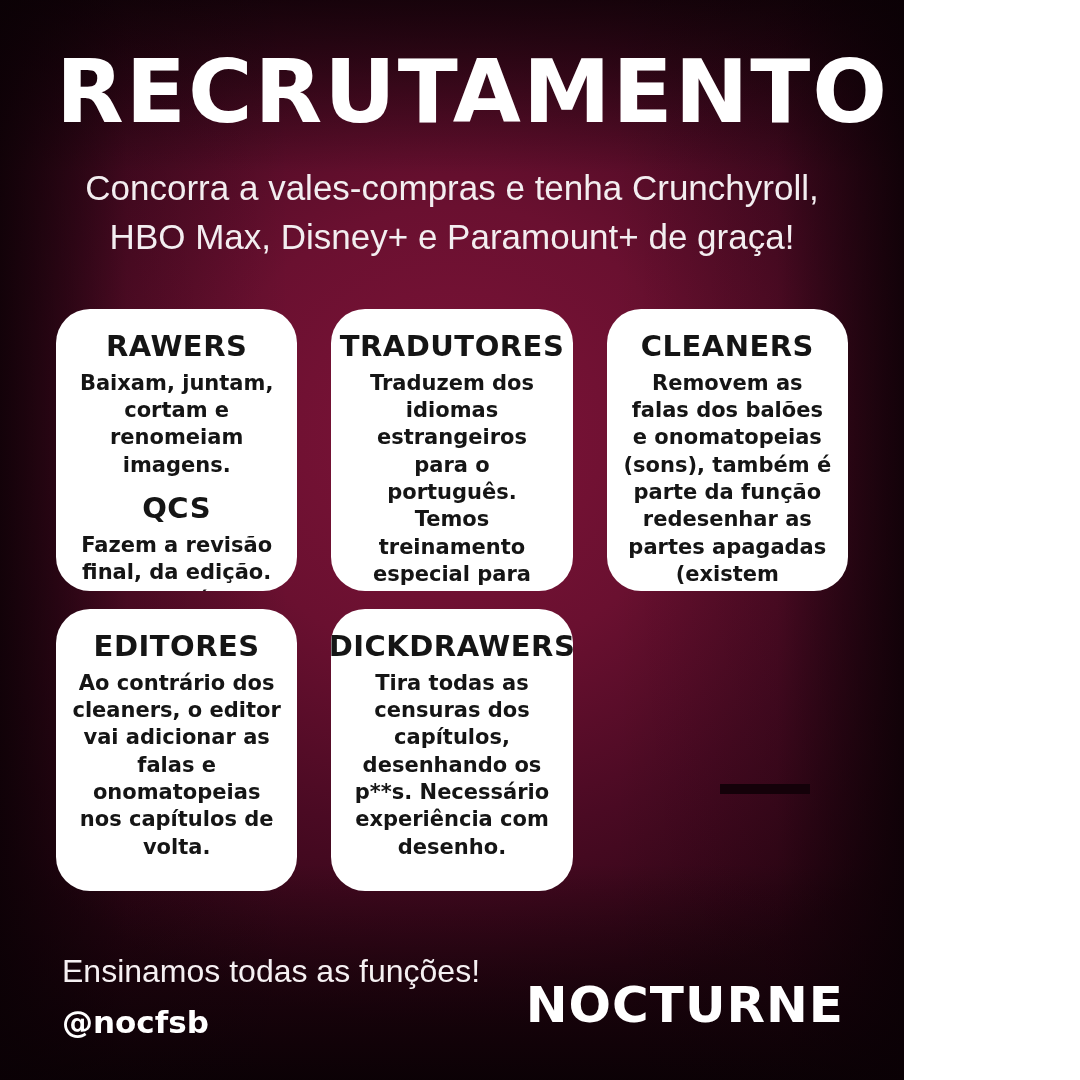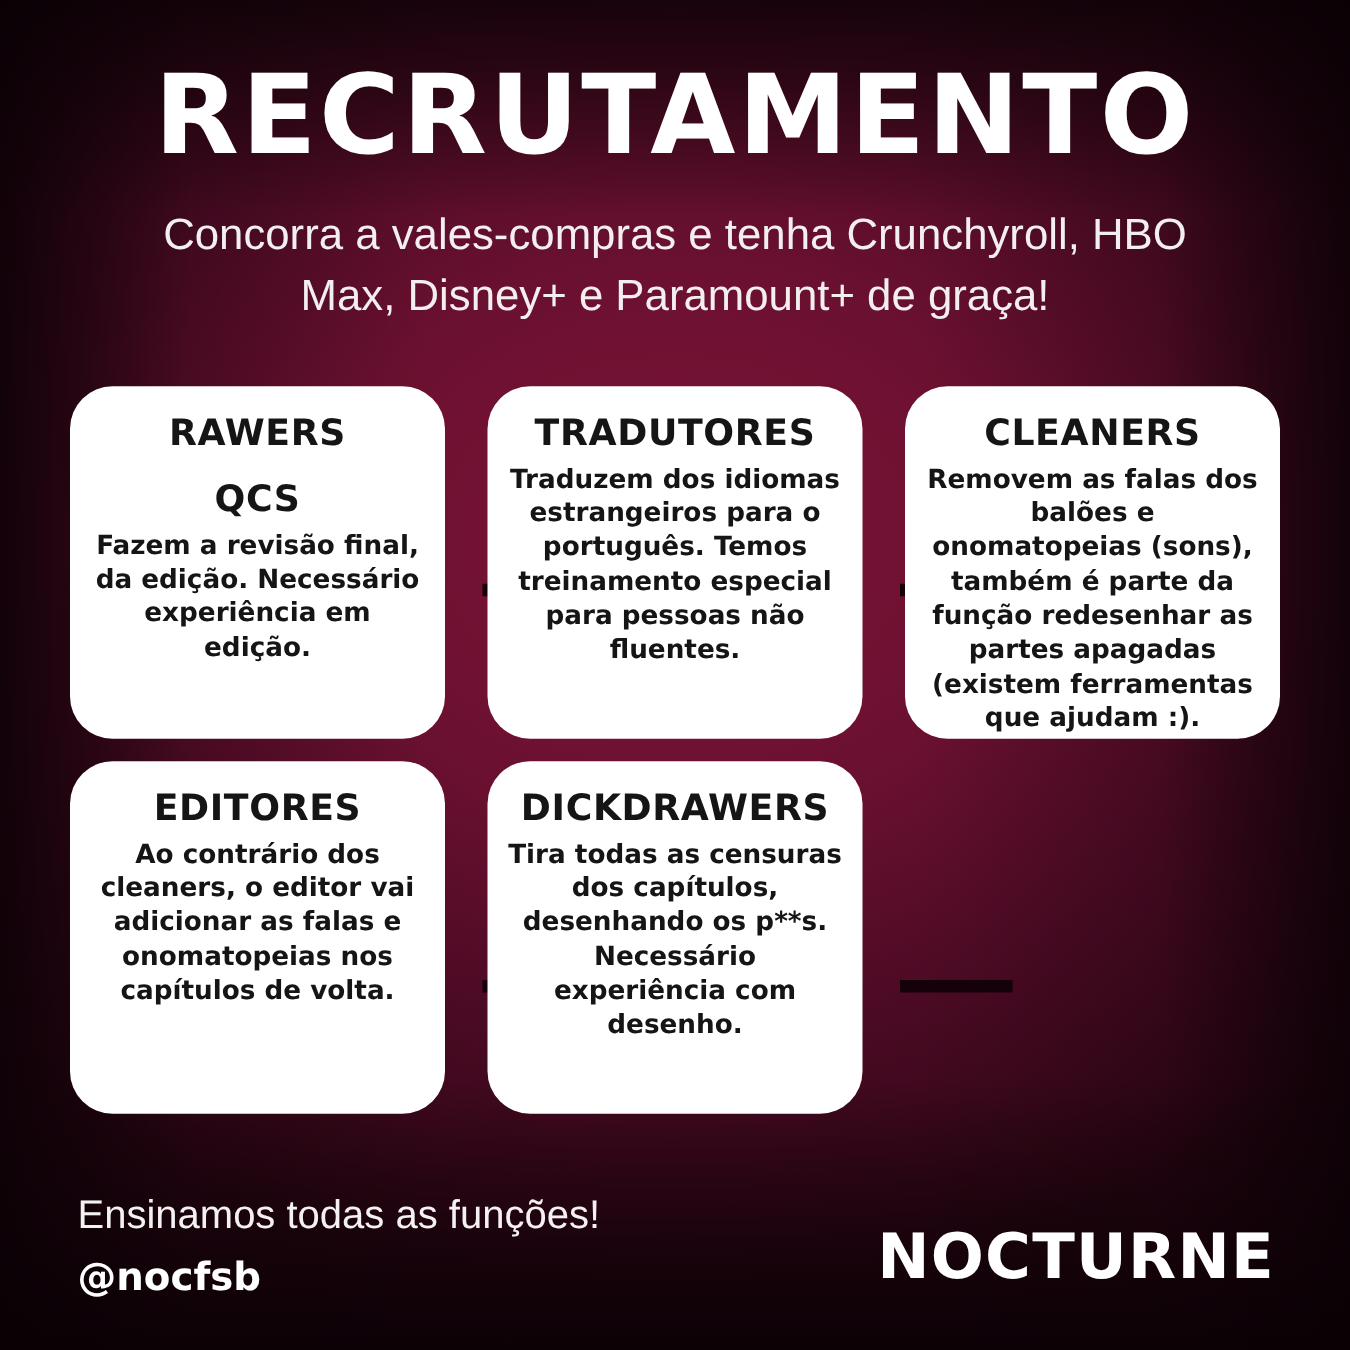--- a/index.html
+++ b/index.html
@@ -7,21 +7,21 @@
     padding: 0;
   }
   body {
     width: 1080px;
     height: 1080px;
     overflow: hidden;
     font-family: "DejaVu Sans", sans-serif;
   }
   .poster {
     position: relative;
-    width: 1080px;
+    width: 904px;
     height: 1080px;
     box-sizing: border-box;
     background:
       radial-gradient(ellipse 70% 55% at 50% 40%, #7d1338 0%, #6a1030 38%, #4a0a23 68%, #2c0514 100%),
       linear-gradient(180deg, #2a0513 0%, #4d0a25 25%, #6b1132 50%, #4a0a23 78%, #1d030d 100%);
     overflow: hidden;
   }
   .poster::after {
     content: "";
     position: absolute;
@@ -163,20 +163,21 @@
     <div class="grid-wrap">
       <div class="connector conn-r1a"></div>
       <div class="connector conn-r1b"></div>
       <div class="connector conn-r2a"></div>
       <div class="connector conn-r2b"></div>
 
       <div class="grid">
 
         <div class="card">
           <div class="card-title">RAWERS</div>
+          <div class="card-body">Baixam, juntam, cortam e renomeiam imagens.</div>
           <div class="card-title second">QCS</div>
           <div class="card-body">Fazem a revisão final, da edição. Necessário experiência em edição.</div>
         </div>
 
         <div class="card">
           <div class="card-title">TRADUTORES</div>
           <div class="card-body">Traduzem dos idiomas estrangeiros para o português. Temos treinamento especial para pessoas não fluentes.</div>
         </div>
 
 

